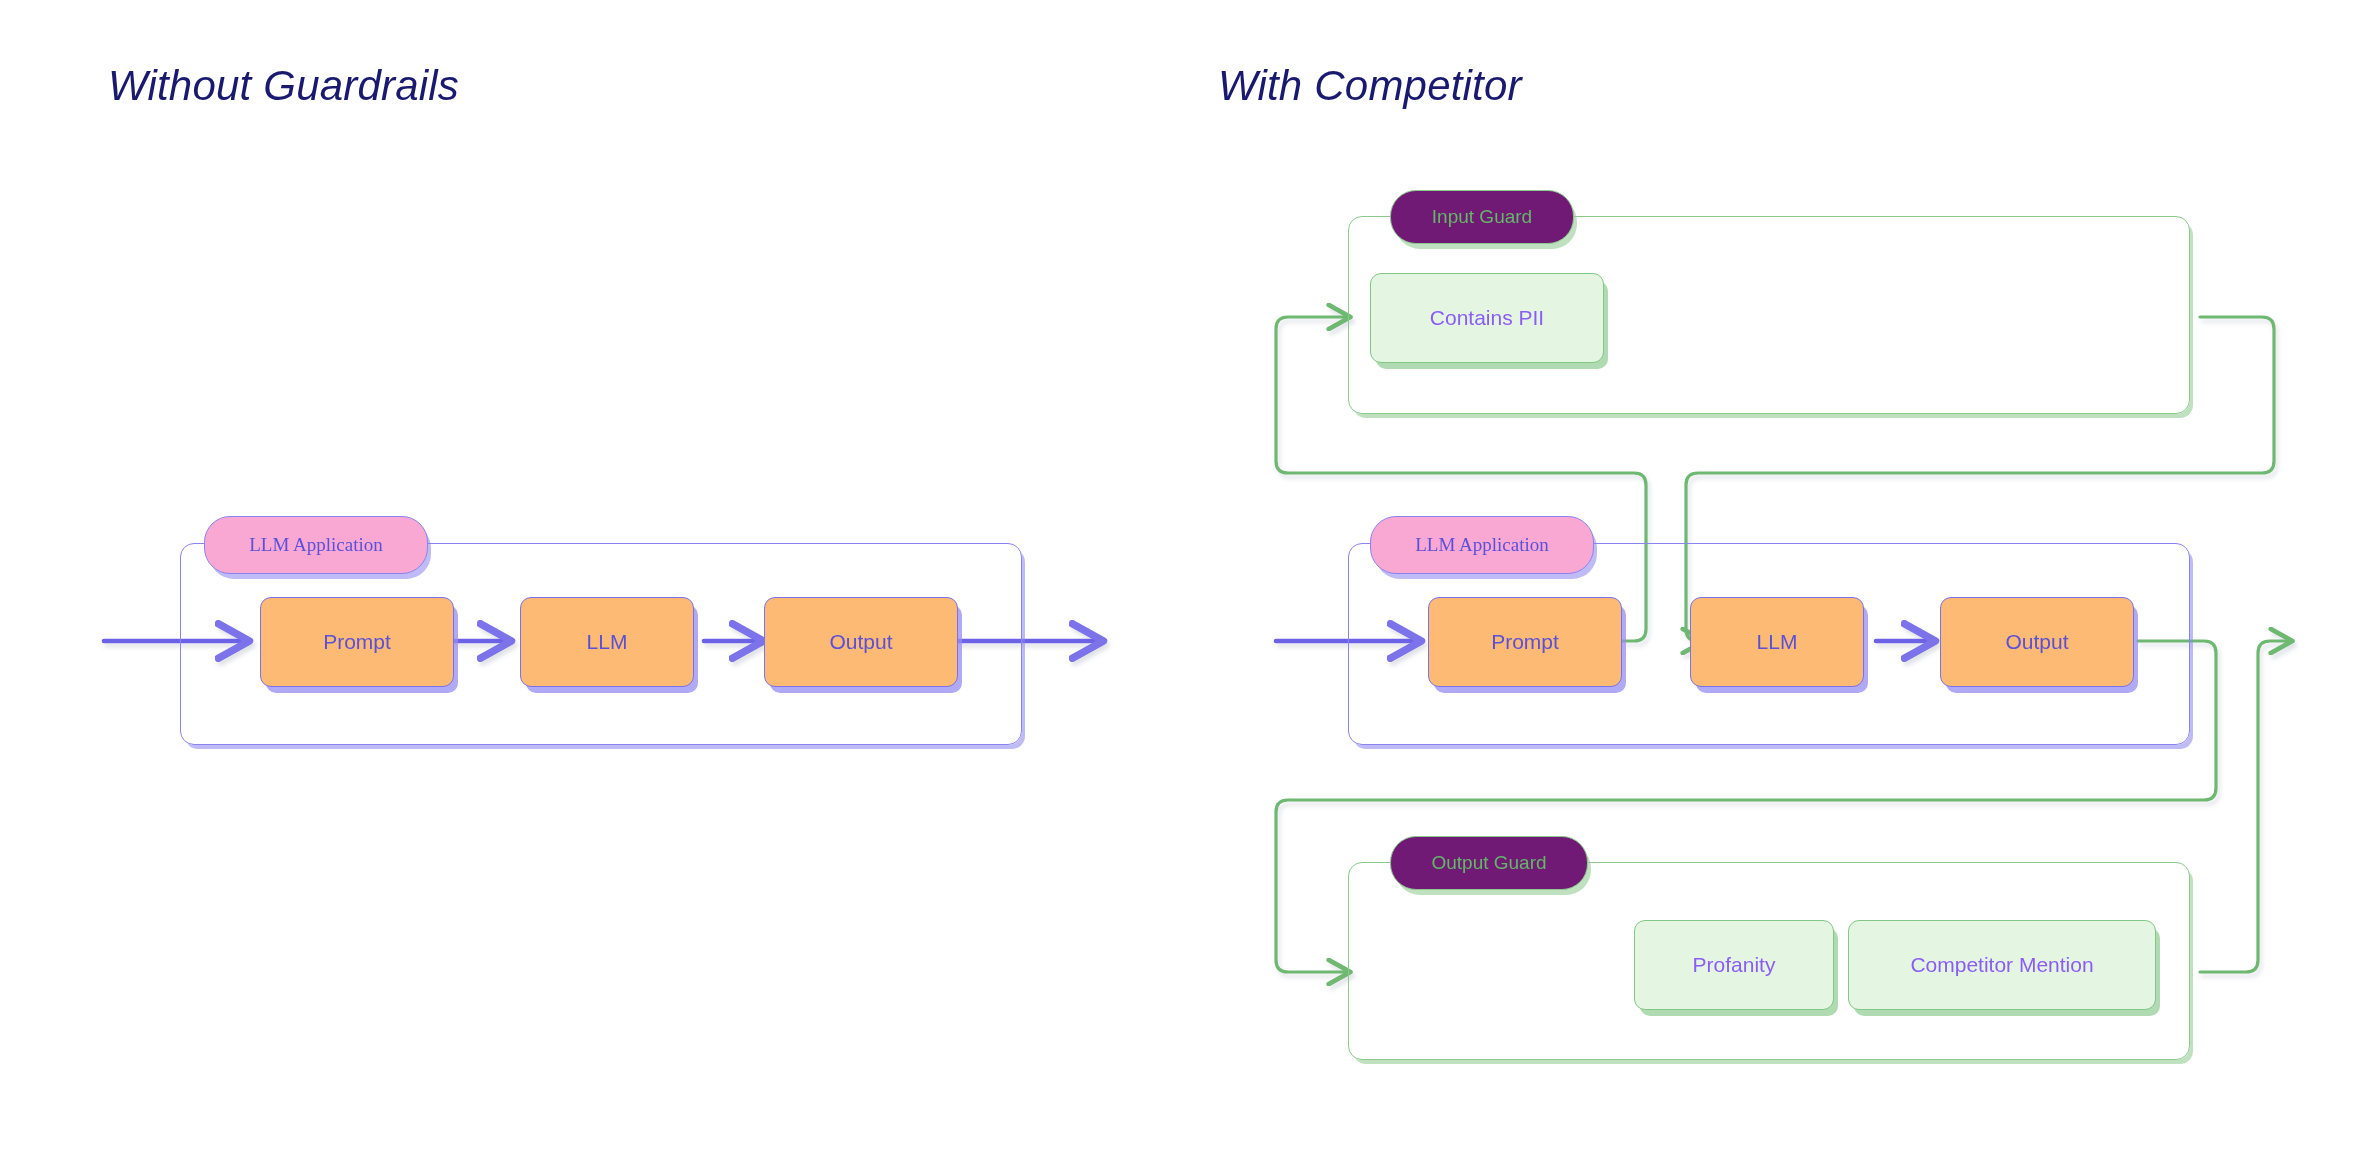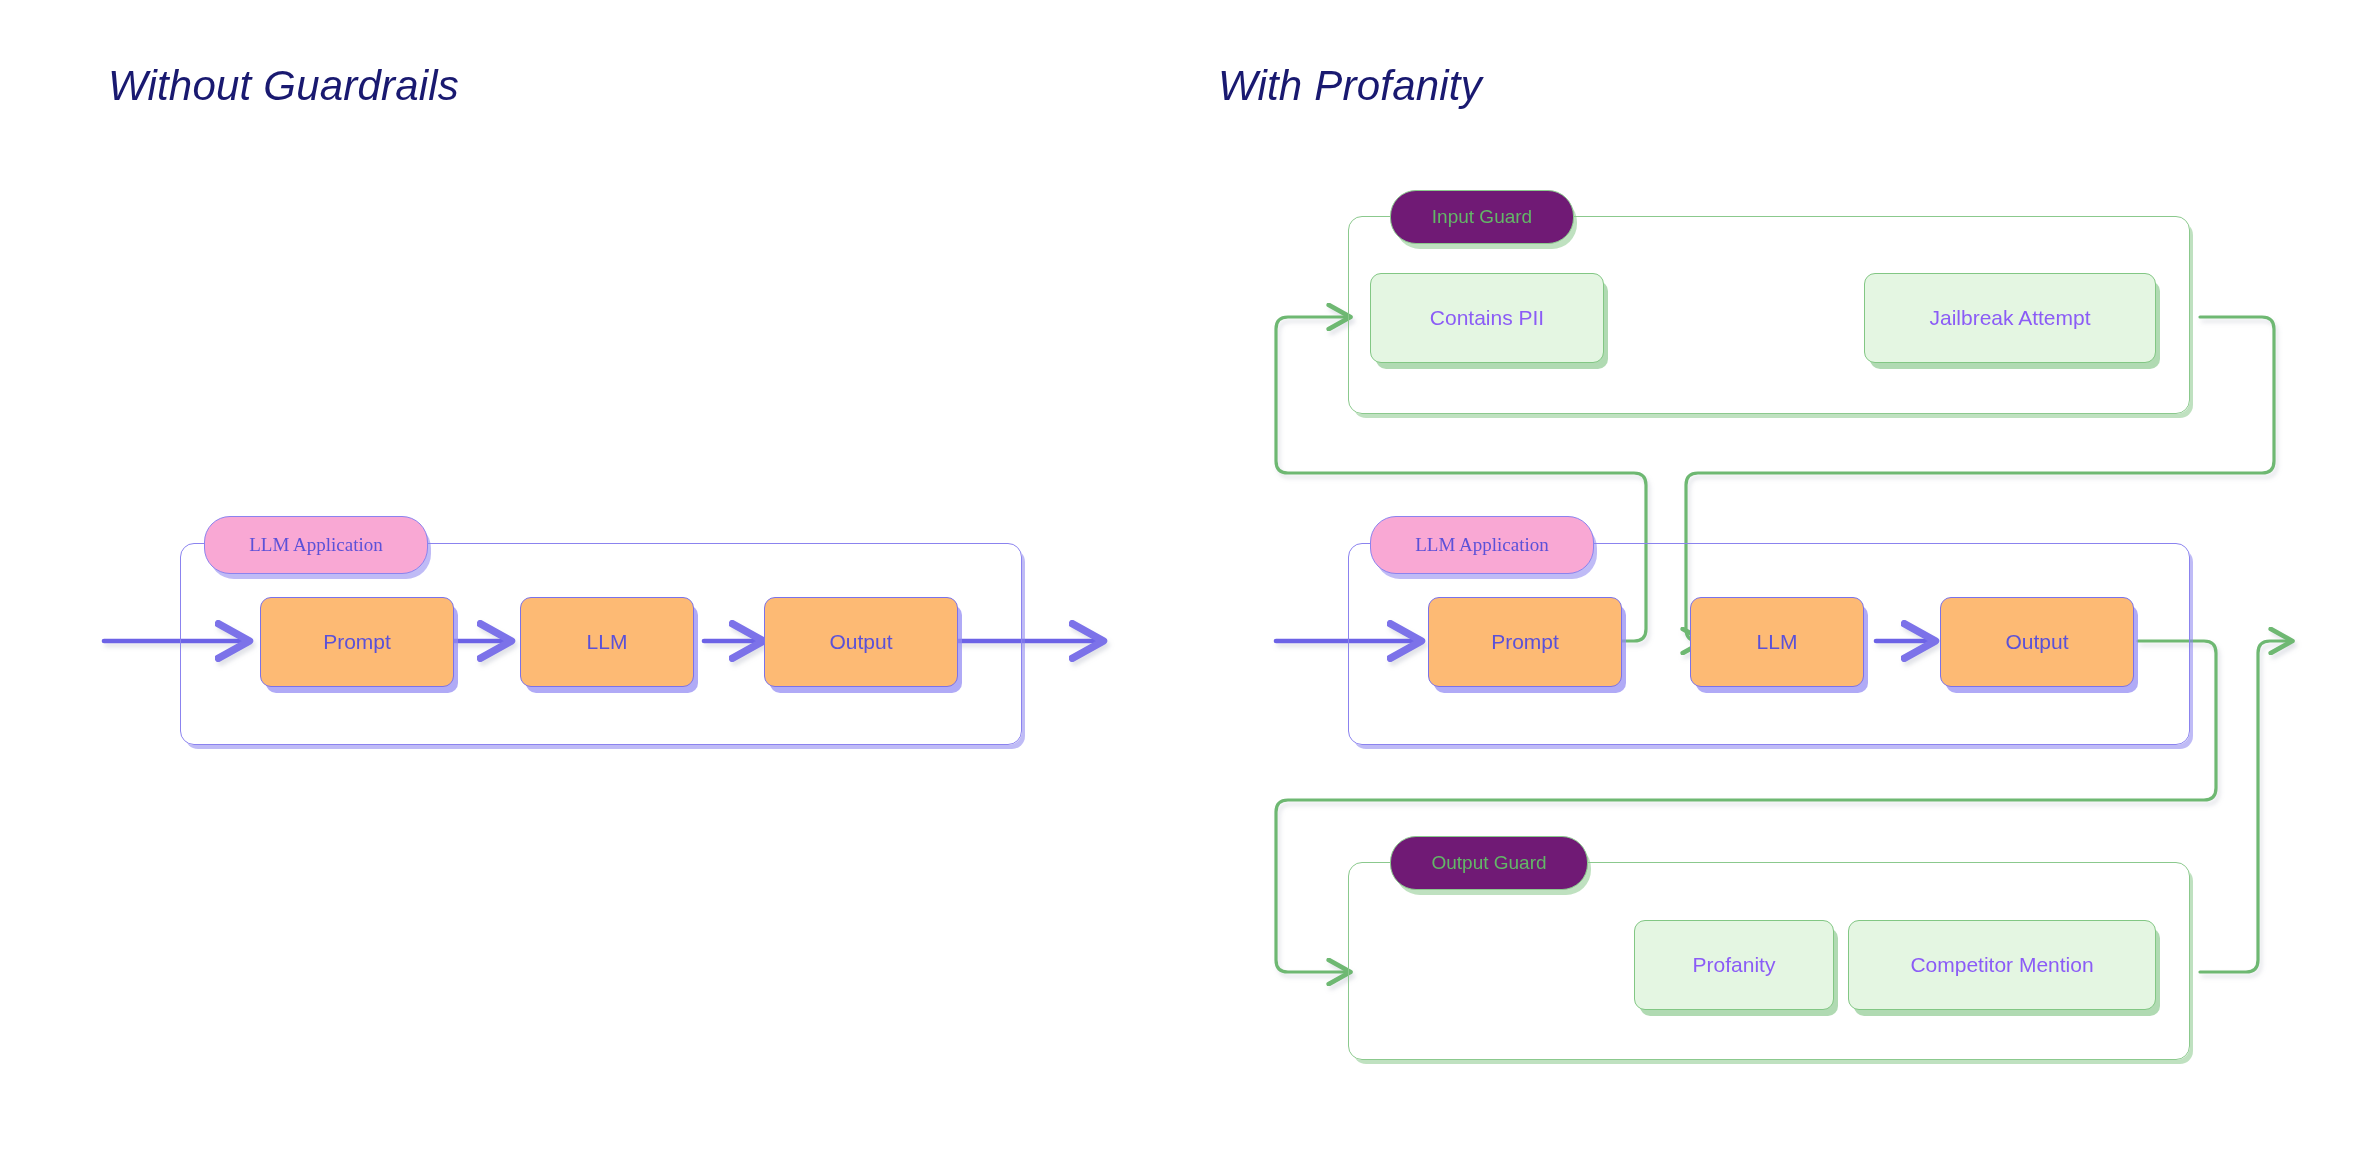--- a/index.html
+++ b/index.html
@@ -36,21 +36,21 @@
                box-shadow:5px 7px 0 -1px rgba(150,142,243,.75);}
   .node.green {background:#e4f6e2;border:1.8px solid #82c784;color:#8b5cf6;
                box-shadow:5px 7px 0 -1px rgba(150,205,152,.75);}
 </style>
 </head>
 <body>
 
 <div class="stage">
 
   <div class="title" style="left:108px;top:62px;">Without Guardrails</div>
-  <div class="title" style="left:1218px;top:62px;">With Profanity</div>
+  <div class="title" style="left:1218px;top:62px;">With Competitor</div>
 
   <svg class="wires" viewBox="0 0 2368 1156" width="2368" height="1156">
     <defs>
       <marker id="arrP" viewBox="0 0 12 12" refX="9" refY="6" markerWidth="9" markerHeight="9" orient="auto-start-reverse">
         <path d="M1,1 L10,6 L1,11" fill="none" stroke="#7b72e9" stroke-width="2.2" stroke-linecap="round" stroke-linejoin="round"></path>
       </marker>
       <marker id="arrG" viewBox="0 0 12 12" refX="9" refY="6" markerWidth="9" markerHeight="9" orient="auto-start-reverse">
         <path d="M1,1 L10,6 L1,11" fill="none" stroke="#6eb872" stroke-width="2.0" stroke-linecap="round" stroke-linejoin="round"></path>
       </marker>
       <filter id="sh" x="-30%" y="-30%" width="180%" height="180%">
@@ -105,21 +105,20 @@
 
   <div class="node purple" style="left:260px;top:597px;width:192px;height:88px;">Prompt</div>
   <div class="node purple" style="left:520px;top:597px;width:172px;height:88px;">LLM</div>
   <div class="node purple" style="left:764px;top:597px;width:192px;height:88px;">Output</div>
 
   <div class="group green" style="left:1348px;top:216px;width:840px;height:196px;"></div>
 
   <div class="pill green" style="left:1390px;top:190px;width:182px;height:52px;">Input Guard</div>
 
   <div class="node green" style="left:1370px;top:273px;width:232px;height:88px;">Contains PII</div>
-  <div class="node green" style="left:1864px;top:273px;width:290px;height:88px;">Jailbreak Attempt</div>
 
   <div class="group purple" style="left:1348px;top:543px;width:840px;height:200px;"></div>
 
   <div class="pill purple" style="left:1370px;top:516px;width:222px;height:56px;">LLM Application</div>
 
   <div class="node purple" style="left:1428px;top:597px;width:192px;height:88px;">Prompt</div>
   <div class="node purple" style="left:1690px;top:597px;width:172px;height:88px;">LLM</div>
   <div class="node purple" style="left:1940px;top:597px;width:192px;height:88px;">Output</div>
 
   <div class="group green" style="left:1348px;top:862px;width:840px;height:196px;"></div>

